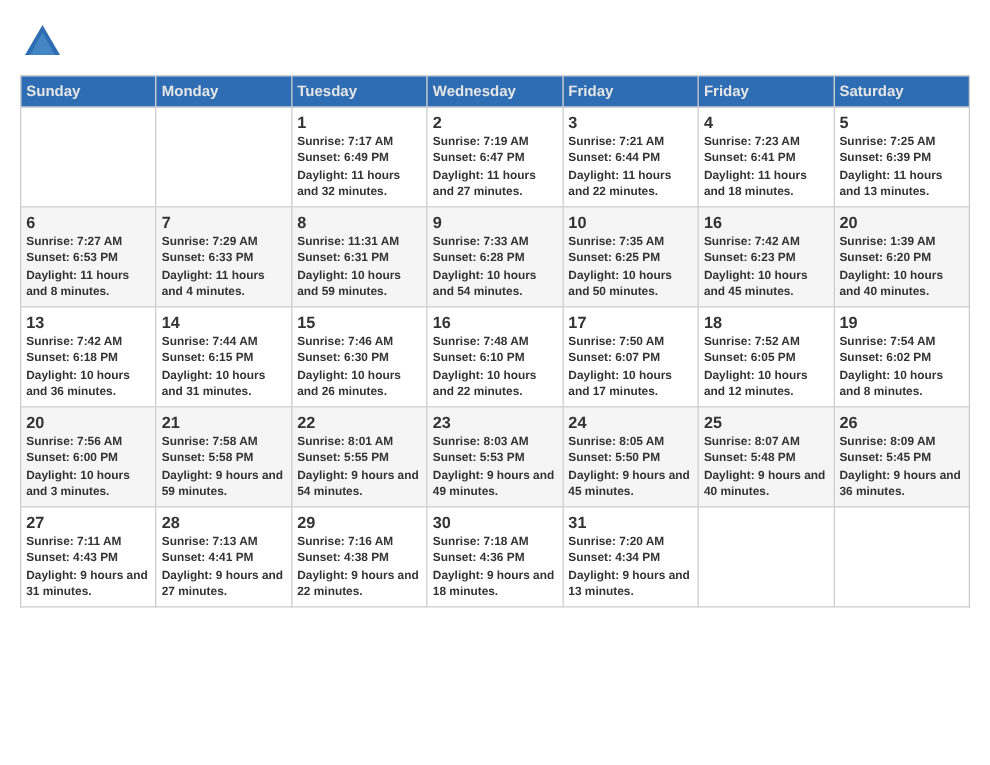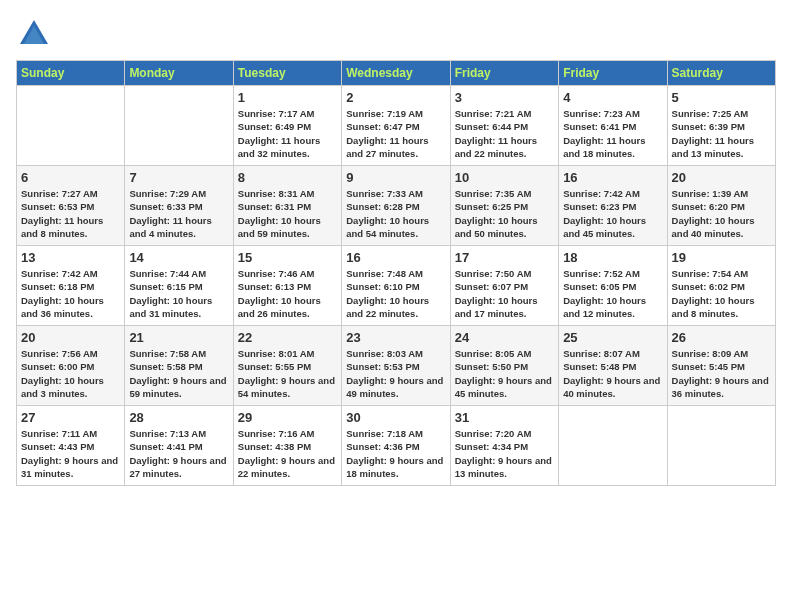--- a/index.html
+++ b/index.html
@@ -52,21 +52,21 @@
       font-size: 16px;
       color: #333;
     }
     table {
       width: 100%;
       border-collapse: collapse;
       table-layout: fixed;
     }
     th {
       background-color: #2e6db4;
-      color: #bef264;
+      color: #e5e5e5;
       font-size: 12px;
       font-weight: bold;
       padding: 5px 4px;
       text-align: left;
       border: 1px solid #ccc;
     }
     td {
       border: 1px solid #ccc;
       vertical-align: top;
       padding: 4px;
@@ -170,21 +170,21 @@
 Daylight: 11 hours and 8 minutes.</div>
         </td>
         <td>
           <span class="day-number">7</span>
           <div class="day-info">Sunrise: 7:29 AM
 Sunset: 6:33 PM
 Daylight: 11 hours and 4 minutes.</div>
         </td>
         <td>
           <span class="day-number">8</span>
-          <div class="day-info">Sunrise: 8:31 AM
+          <div class="day-info">Sunrise: 11:31 AM
 Sunset: 6:31 PM
 Daylight: 10 hours and 59 minutes.</div>
         </td>
         <td>
           <span class="day-number">9</span>
           <div class="day-info">Sunrise: 7:33 AM
 Sunset: 6:28 PM
 Daylight: 10 hours and 54 minutes.</div>
         </td>
         <td>
@@ -215,21 +215,21 @@
         </td>
         <td>
           <span class="day-number">14</span>
           <div class="day-info">Sunrise: 7:44 AM
 Sunset: 6:15 PM
 Daylight: 10 hours and 31 minutes.</div>
         </td>
         <td>
           <span class="day-number">15</span>
           <div class="day-info">Sunrise: 7:46 AM
-Sunset: 6:13 PM
+Sunset: 6:30 PM
 Daylight: 10 hours and 26 minutes.</div>
         </td>
         <td>
           <span class="day-number">16</span>
           <div class="day-info">Sunrise: 7:48 AM
 Sunset: 6:10 PM
 Daylight: 10 hours and 22 minutes.</div>
         </td>
         <td>
           <span class="day-number">17</span>

